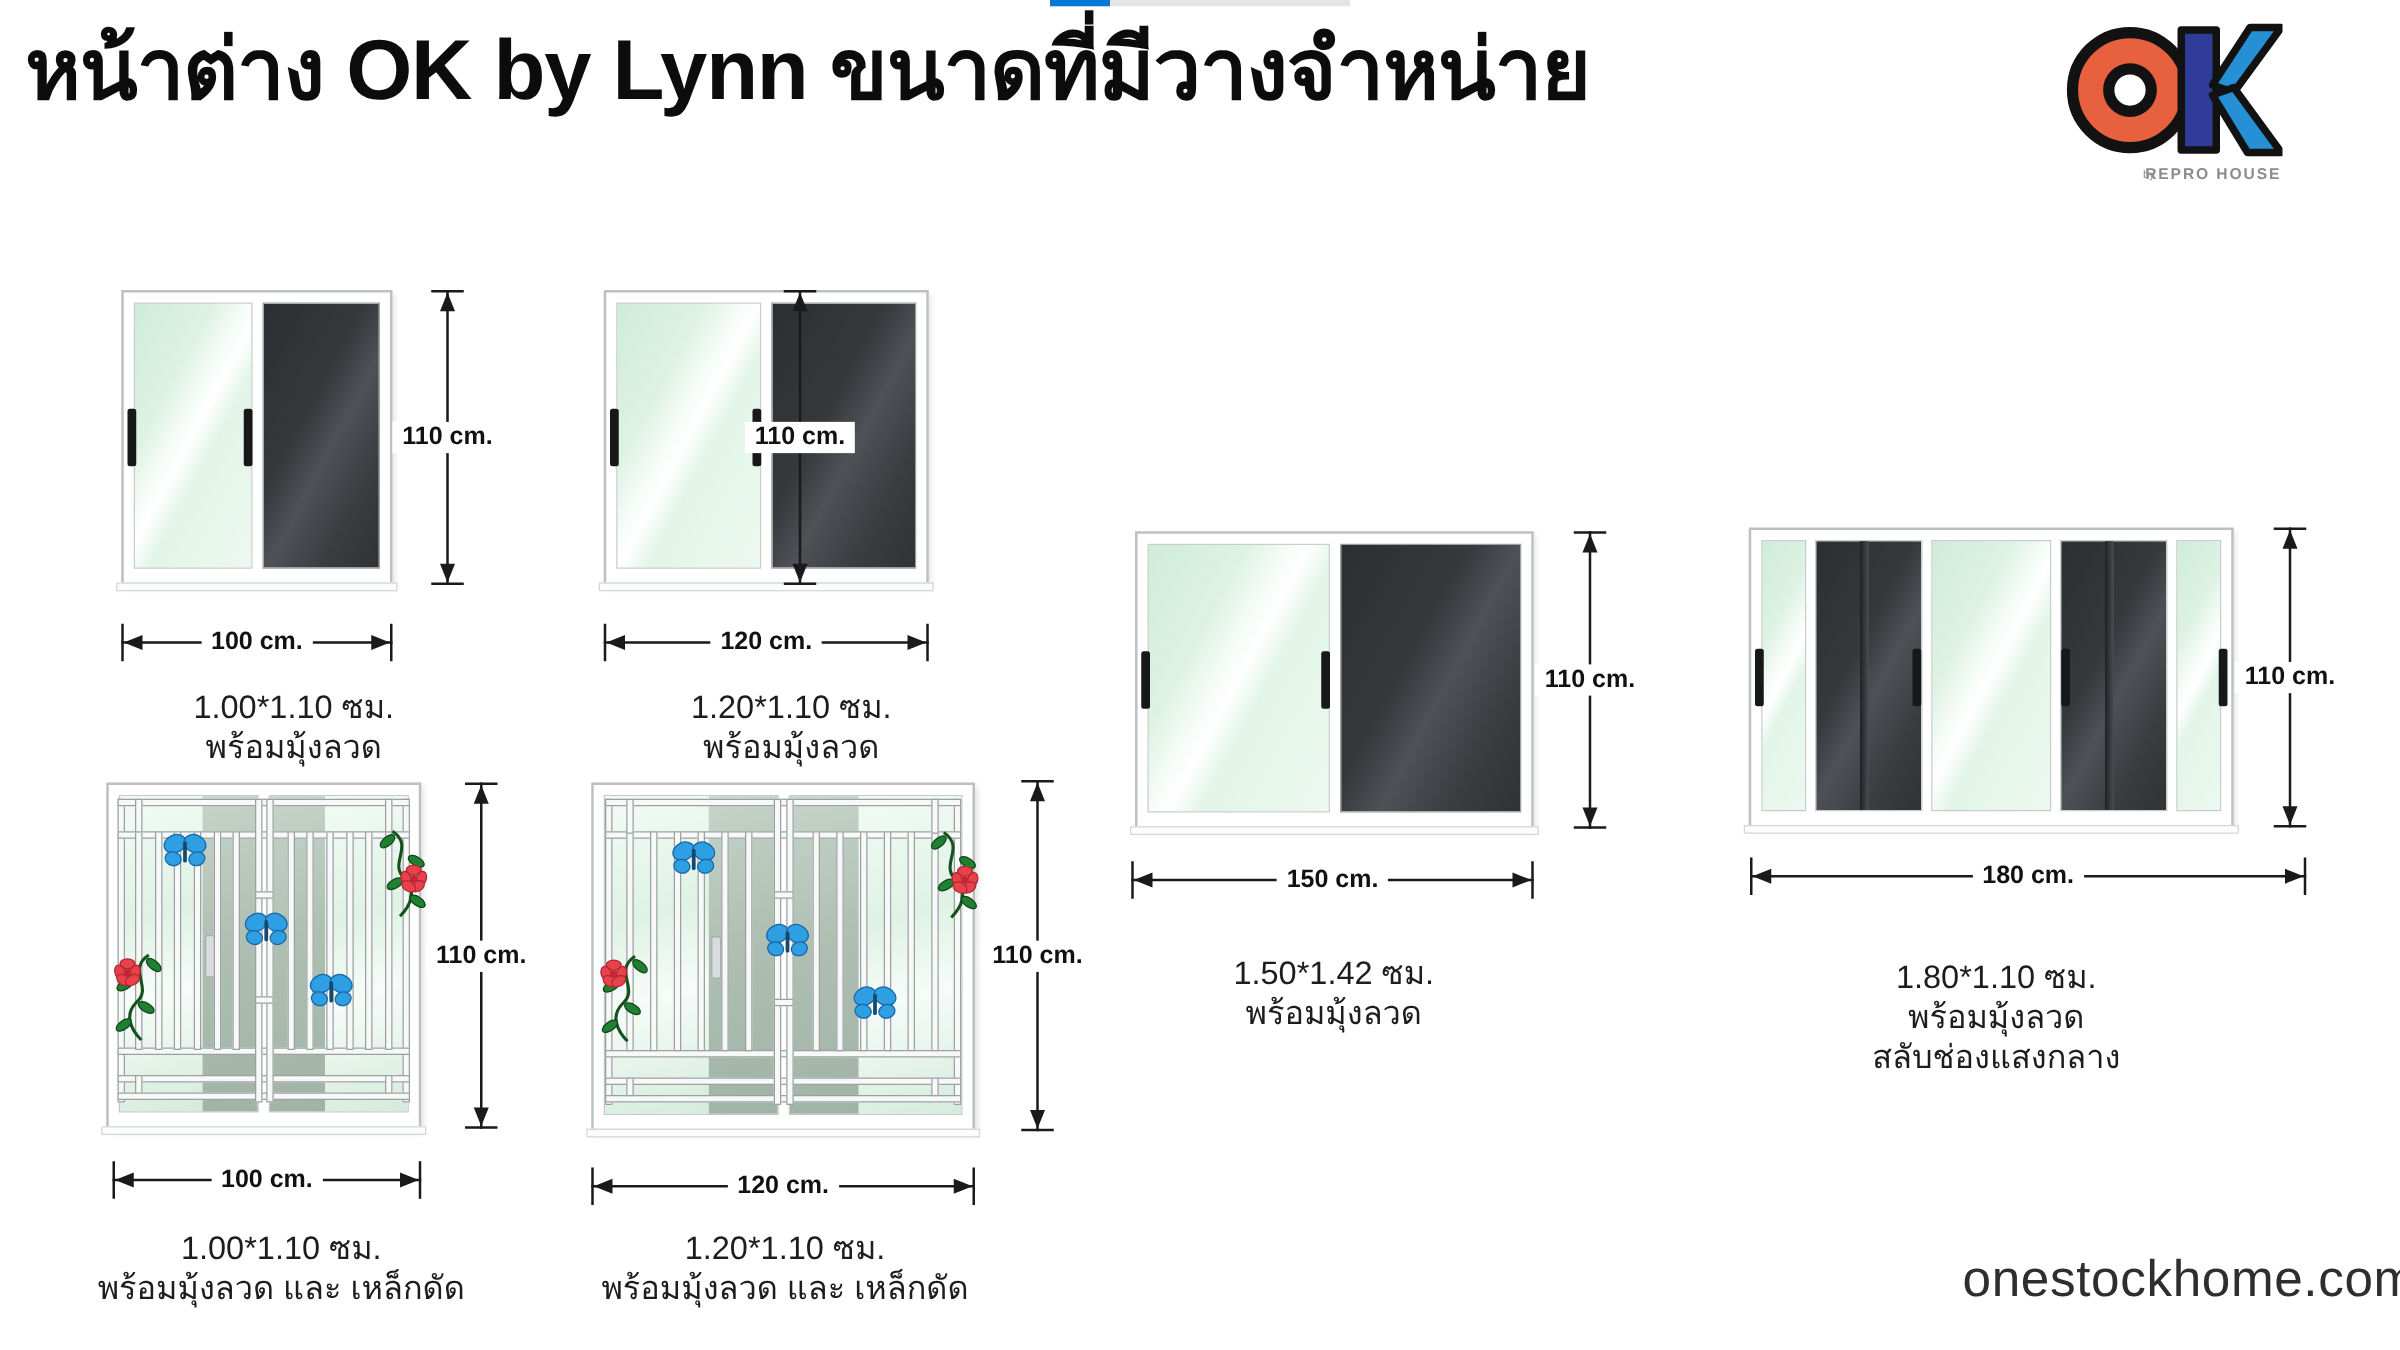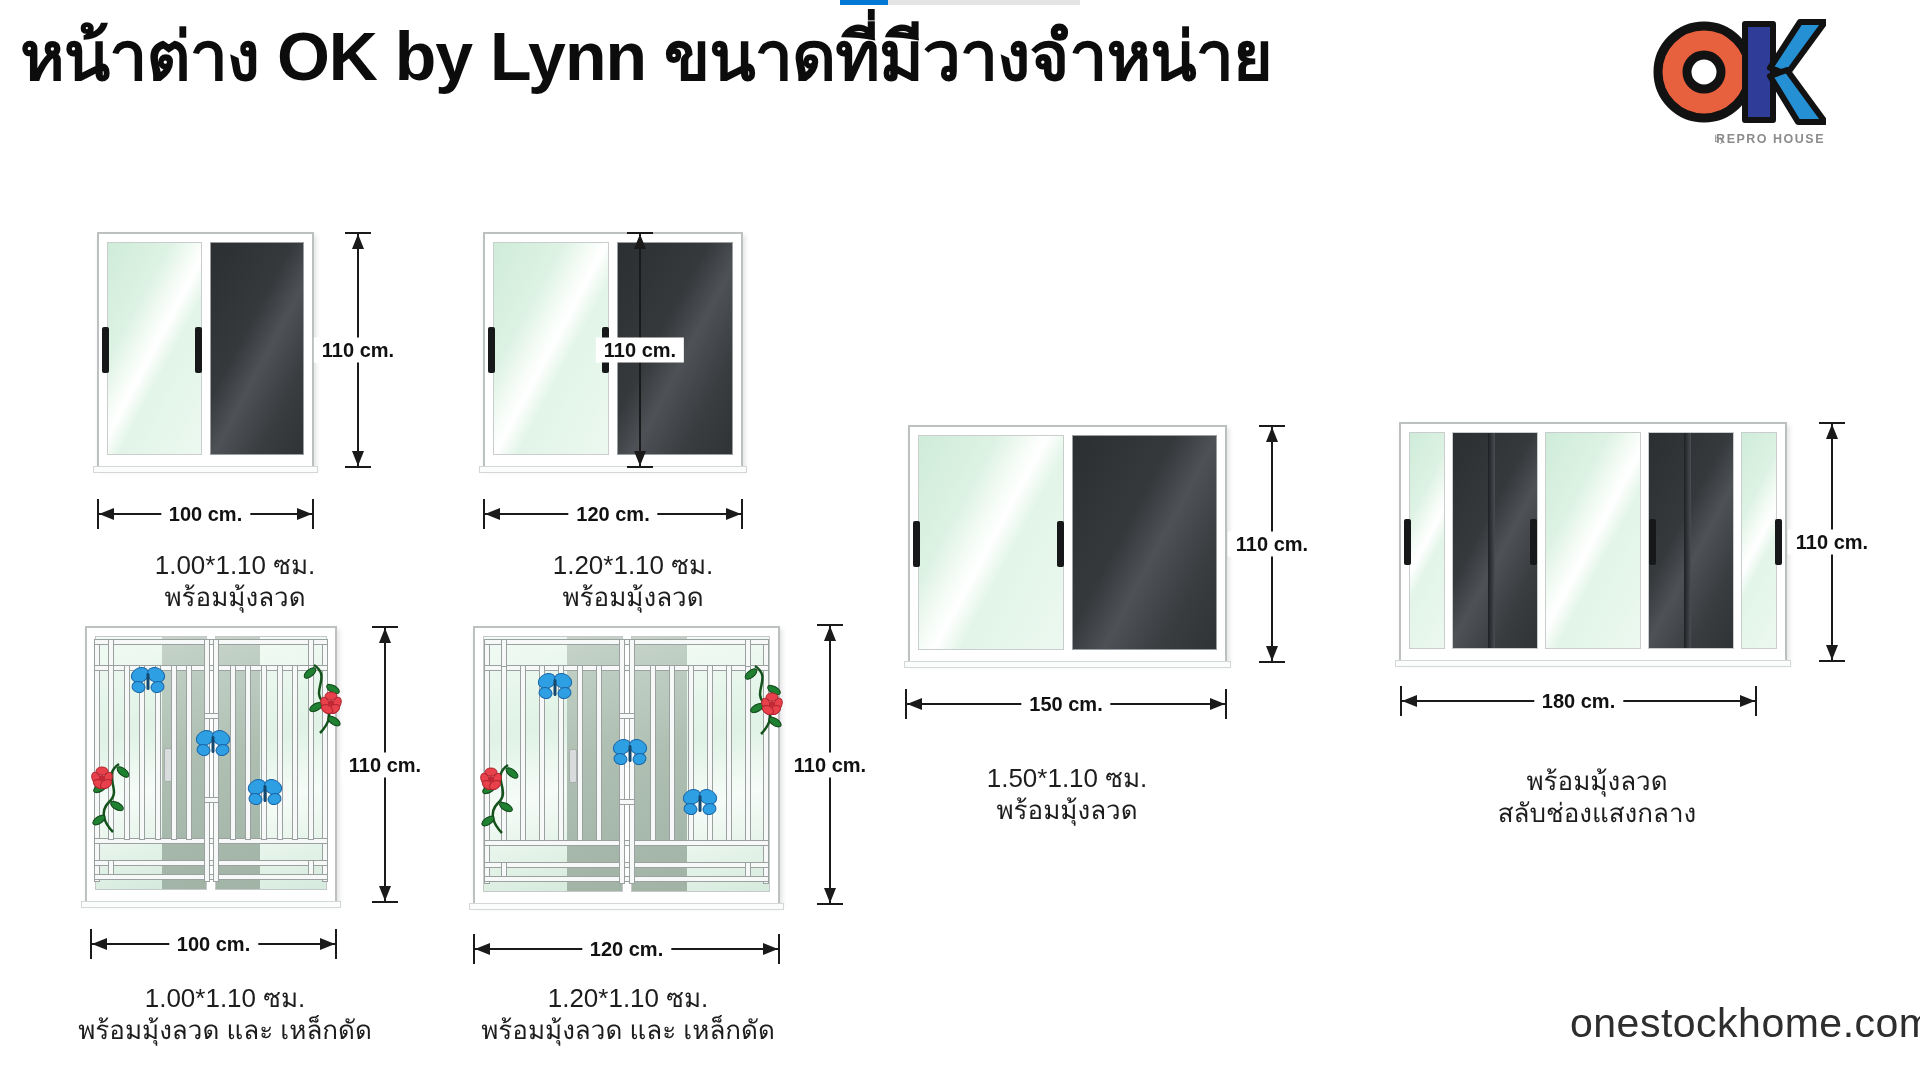--- a/index.html
+++ b/index.html
@@ -173,21 +173,21 @@
   </div>
   <div class="dimh" style="left:905px; top:689px; width:322px;">
     <div class="line"></div>
       <div class="tick l"></div>
       <div class="tick r"></div>
       <div class="arr l"></div>
       <div class="arr r"></div>
     <div class="dimlabel">150 cm.</div>
   </div>
   <div class="caption" style="left:897px; top:762px;">
-    <div>1.50*1.10 ซม.</div>
+    <div>1.50*1.42 ซม.</div>
     <div>พร้อมมุ้งลวด</div>
   </div>
 </div>
 
 <div>
   <div class="win" style="left:1399px; top:422px; width:388px; height:240px;">
     <div class="five-wrap">
       <div class="fp glass" style="flex-grow:9;"></div>
       <div class="fp screen" style="flex-grow:22;"></div>
       <div class="fp glass" style="flex-grow:25;"></div>
@@ -201,29 +201,30 @@
     <div class="sill"></div>
   </div>
   <div class="dimv" style="left:1819px; top:422px; height:240px;">
     <div class="line"></div>
       <div class="tick t"></div>
       <div class="tick b"></div>
       <div class="arr t"></div>
       <div class="arr b"></div>
     <div class="dimlabel">110 cm.</div>
   </div>
-  <div class="dimh" style="left:1400px; top:686px; width:357px;">
+  <div class="dimh" style="left:1400px; top:686px; width:445px;">
     <div class="line"></div>
       <div class="tick l"></div>
       <div class="tick r"></div>
       <div class="arr l"></div>
       <div class="arr r"></div>
     <div class="dimlabel">180 cm.</div>
   </div>
   <div class="caption" style="left:1427px; top:765px;">
+    <div>1.80*1.10 ซม.</div>
     <div>พร้อมมุ้งลวด</div>
     <div>สลับช่องแสงกลาง</div>
   </div>
 </div>
 
 <div>
   <div class="win" style="left:85px; top:626px; width:252px; height:277px;">
     <div class="ghalf gh1">
       <div class="gglass"></div>
       <div class="ggray"></div>

